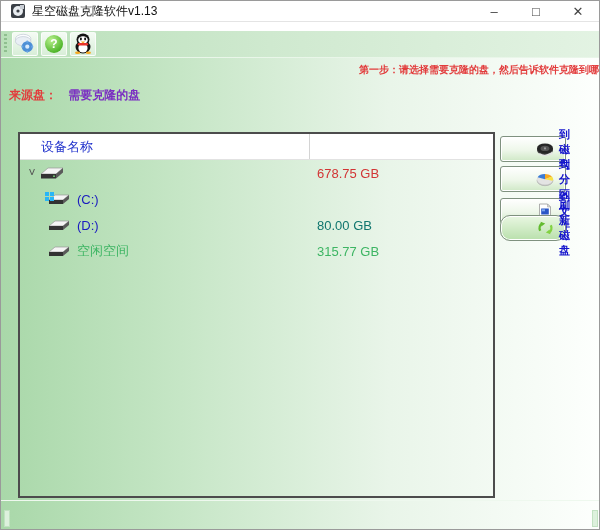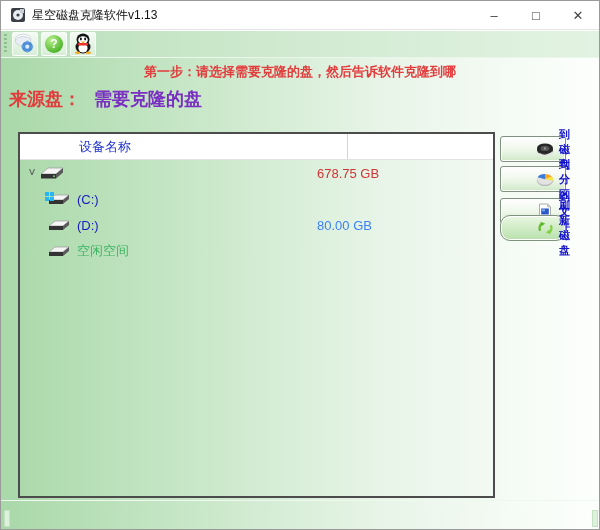--- a/index.html
+++ b/index.html
@@ -6,21 +6,21 @@
   html,body { width: 600px; height: 530px; }
   body { font-family: "Liberation Sans", "DejaVu Sans", sans-serif; }
 
   .window {
     position: relative; width: 600px; height: 530px;
     border: 1px solid #9a9a9a; background: #fff; overflow: hidden;
   }
 
   
   .titlebar {
-    position: absolute; top: 0; left: 0; right: 0; height: 29px;
+    position: absolute; top: 0; left: 0; right: 0; height: 21px;
     background: #ffffff; display: flex; align-items: center;
     border-bottom: 1px solid #e4e4e4;
   }
   .app-icon { width: 16px; height: 16px; margin: 0 6px 0 9px; display: inline-block; }
   .title { font-size: 12px; color: #111; }
   .win-controls { margin-left: auto; display: flex; height: 100%; }
   .win-btn {
     width: 42px; height: 100%; display: flex; align-items: center; justify-content: center;
     font-size: 13px; color: #444; cursor: default;
   }
@@ -46,38 +46,38 @@
     background: radial-gradient(circle at 35% 28%, #b8f08e, #53b82e 70%, #3c9c1e);
     color: #fff; font-weight: bold; font-size: 12px; line-height: 18px; text-align: center;
   }
 
   
   .client {
     position: absolute; top: 57px; left: 0; right: 0; bottom: 0;
     background: linear-gradient(90deg, #a9d8a9 0%, #c6e6c6 30%, #e9f5e9 65%, #fdfffd 100%);
   }
   .step-text {
-    position: absolute; top: 62px; left: 0; width: 100%; text-align: center;
-    font-size: 13px; font-weight: bold;
-  }
-  .field-row { position: absolute; left: 8px; font-size: 18px; font-weight: bold; }
+    position: absolute; top: 62px; left: 0; width: 100%; text-align: right;
+    font-size: 10px; font-weight: bold;
+  }
+  .field-row { position: absolute; left: 8px; font-size: 12px; font-weight: bold; }
   .field-row.source { top: 86px; }
   .field-row.target { top: 106px; }
   .field-label { margin-right: 8px; }
 
   
   .device-list {
     position: absolute; left: 17px; top: 131px; width: 477px; height: 366px;
     border: 2px solid #4c4c4c; background: transparent;
   }
   .list-header {
     display: flex; height: 26px; background: #ffffff;
     border-bottom: 1px solid #e2e2e2; font-size: 13px;
   }
-  .hcell { display: flex; align-items: center; padding-left: 21px; margin-left: 38px; }
+  .hcell { display: flex; align-items: center; padding-left: 21px; }
   .hcell.c1 { width: 290px; border-right: 1px solid #d4d4d4; }
   .hcell.c2 { flex: 1; }
   .list-row { display: flex; height: 26px; font-size: 13px; }
   .cell { display: flex; align-items: center; }
   .cell.c1 { width: 290px; }
   .cell.c2 { flex: 1; padding-left: 7px; }
   .expander { width: 14px; margin-left: 3px; color: #555; font-size: 12px; text-align: center; }
   .indent0 { padding-left: 2px; }
   .indent1 { padding-left: 27px; }
   .drive-icon { position: relative; width: 26px; height: 15px; margin-right: 4px; flex: none; }
@@ -220,35 +220,38 @@
         <span class="drive-icon">
           <svg width="24" height="14" viewBox="0 0 24 14">
             <polygon points="2,8 8,3 22,3 16,8" fill="#f5f5f5" stroke="#9a9a9a" stroke-width="0.7"></polygon>
             <rect x="2" y="8" width="14" height="4" fill="#333333"></rect>
             <polygon points="16,8 22,3 22,7 16,12" fill="#5a5a5a"></polygon>
           </svg>
         </span>
         <span style="color: rgb(26, 26, 192);">(D:)</span>
       </div>
       <div class="cell c2">
-        <span style="color: #3b82f6;">80.00 GB</span>
+        <span style="color: #0f766e;">80.00 GB</span>
       </div>
     </div>
 
     <div class="list-row">
       <div class="cell c1 indent1">
         <span class="drive-icon">
           <svg width="24" height="14" viewBox="0 0 24 14">
             <polygon points="2,8 8,3 22,3 16,8" fill="#f5f5f5" stroke="#9a9a9a" stroke-width="0.7"></polygon>
             <rect x="2" y="8" width="14" height="4" fill="#333333"></rect>
             <polygon points="16,8 22,3 22,7 16,12" fill="#5a5a5a"></polygon>
           </svg>
         </span>
         <span style="color: rgb(61, 181, 99);">空闲空间</span>
       </div>
+      <div class="cell c2">
+        <span style="color: rgb(61, 181, 99);">315.77 GB</span>
+      </div>
     </div>
   </div>
 
   <button class="action-btn" style="top:135px;">
     <span class="btn-icon">
       <svg width="18" height="16" viewBox="0 0 18 16">
         <ellipse cx="9" cy="9" rx="8" ry="5.2" fill="#3b3b3b"></ellipse>
         <ellipse cx="9" cy="7.4" rx="8" ry="5" fill="#262626"></ellipse>
         <ellipse cx="9" cy="7.4" rx="4.4" ry="2.7" fill="#555555"></ellipse>
         <circle cx="9" cy="7.4" r="1.1" fill="#9a9a9a"></circle>

